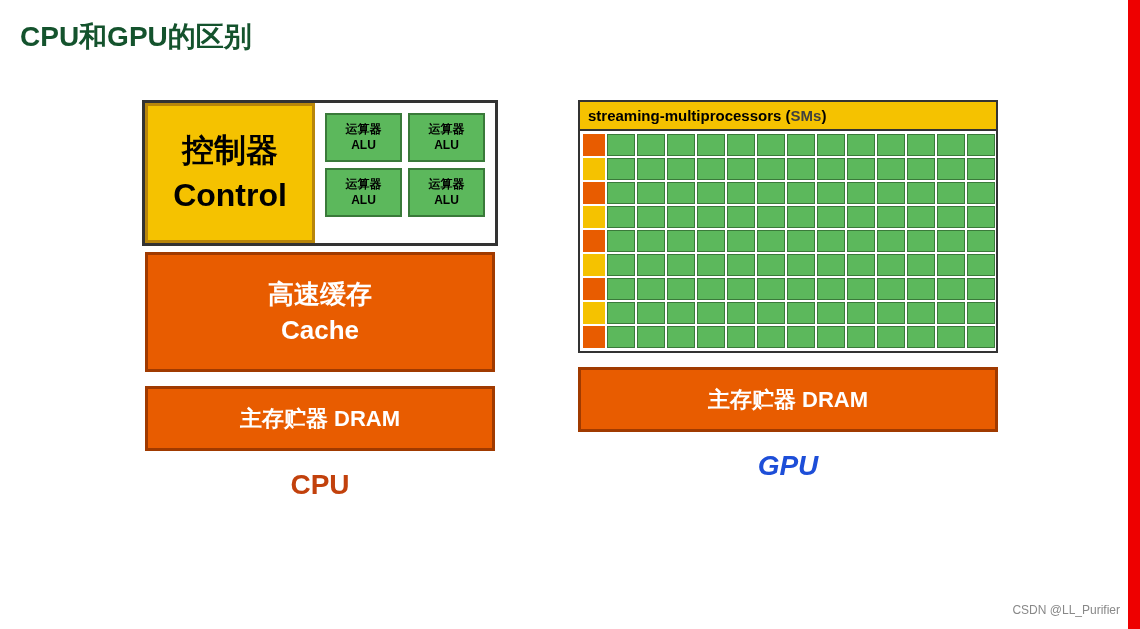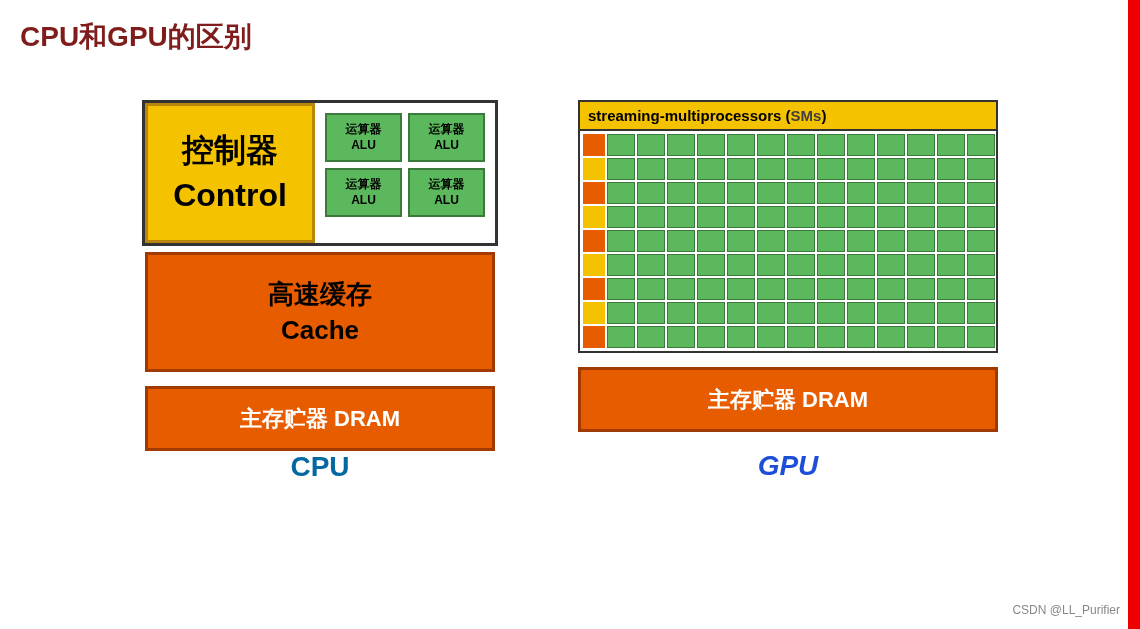--- a/index.html
+++ b/index.html
@@ -11,21 +11,21 @@
       overflow: hidden;
       position: relative;
     }
 
     .page-title {
       position: absolute;
       top: 18px;
       left: 20px;
       font-size: 28px;
       font-weight: bold;
-      color: #7f1d1d;
+      color: #14532d;
     }
 
     .red-bar {
       position: absolute;
       top: 0;
       right: 0;
       width: 12px;
       height: 629px;
       background: #e00;
     }
@@ -109,43 +109,44 @@
       background: #e85c00;
       border: 3px solid #a03a00;
       width: 350px;
       height: 120px;
       display: flex;
       flex-direction: column;
       align-items: center;
       justify-content: center;
       font-size: 26px;
       font-weight: bold;
-      color: #000000;
+      color: #ffffff;
       line-height: 1.4;
       margin-top: 6px;
     }
 
     .cpu-dram {
       background: #e85c00;
       border: 3px solid #a03a00;
       width: 350px;
       height: 65px;
       display: flex;
       align-items: center;
       justify-content: center;
       font-size: 22px;
       font-weight: bold;
       color: #fff;
       margin-top: 14px;
     }
 
     .cpu-label {
+      margin-top: 18px;
       font-size: 28px;
       font-weight: bold;
-      color: #0369a1;
+      color: #c2410c;
     }
 
     
     .gpu-diagram {
       display: flex;
       flex-direction: column;
       align-items: center;
     }
 
     .gpu-sm-section {

